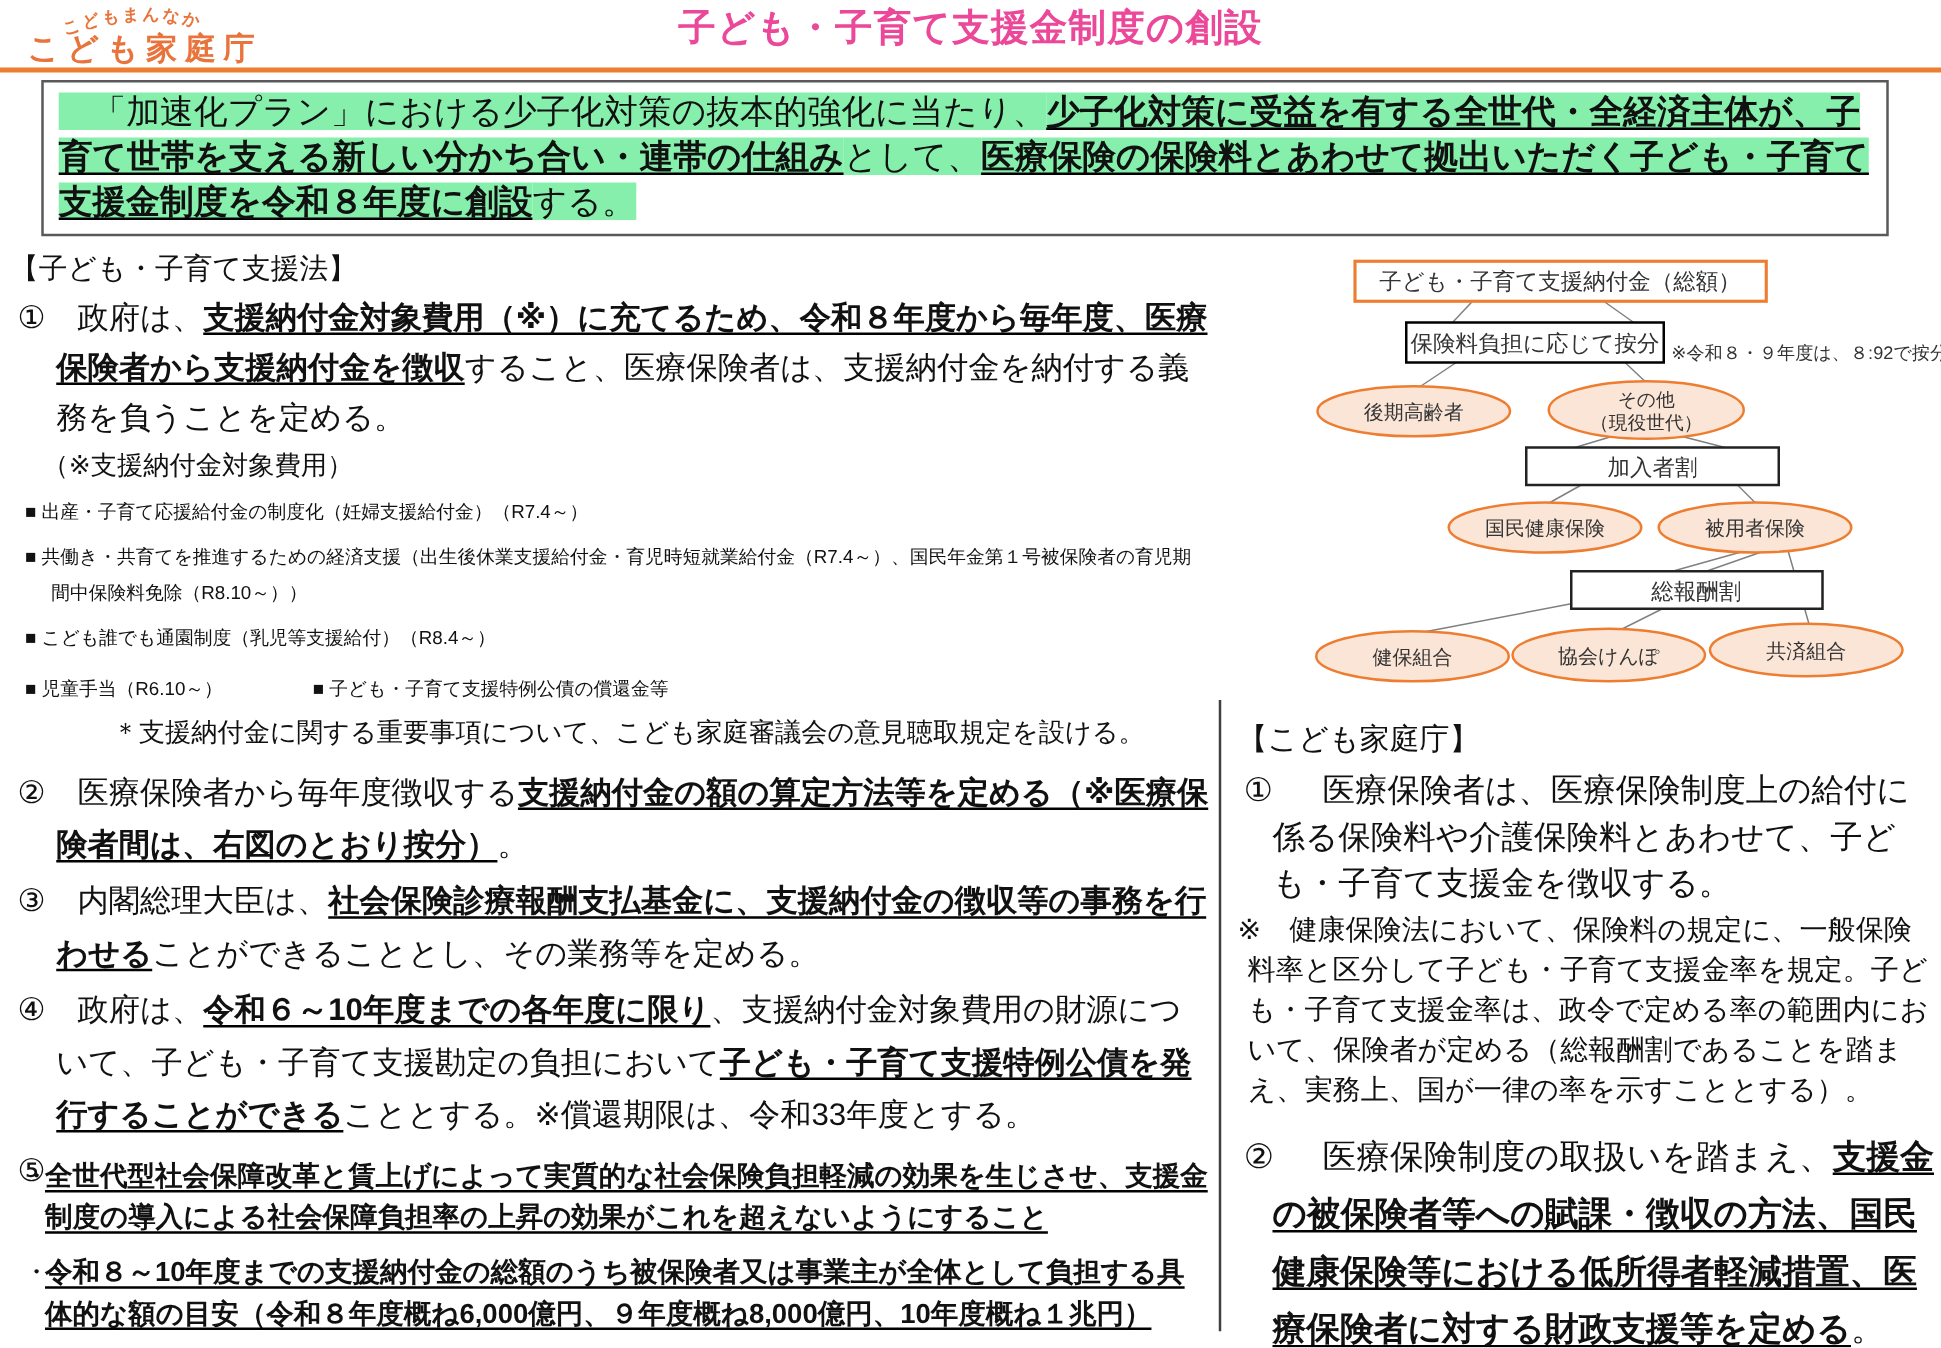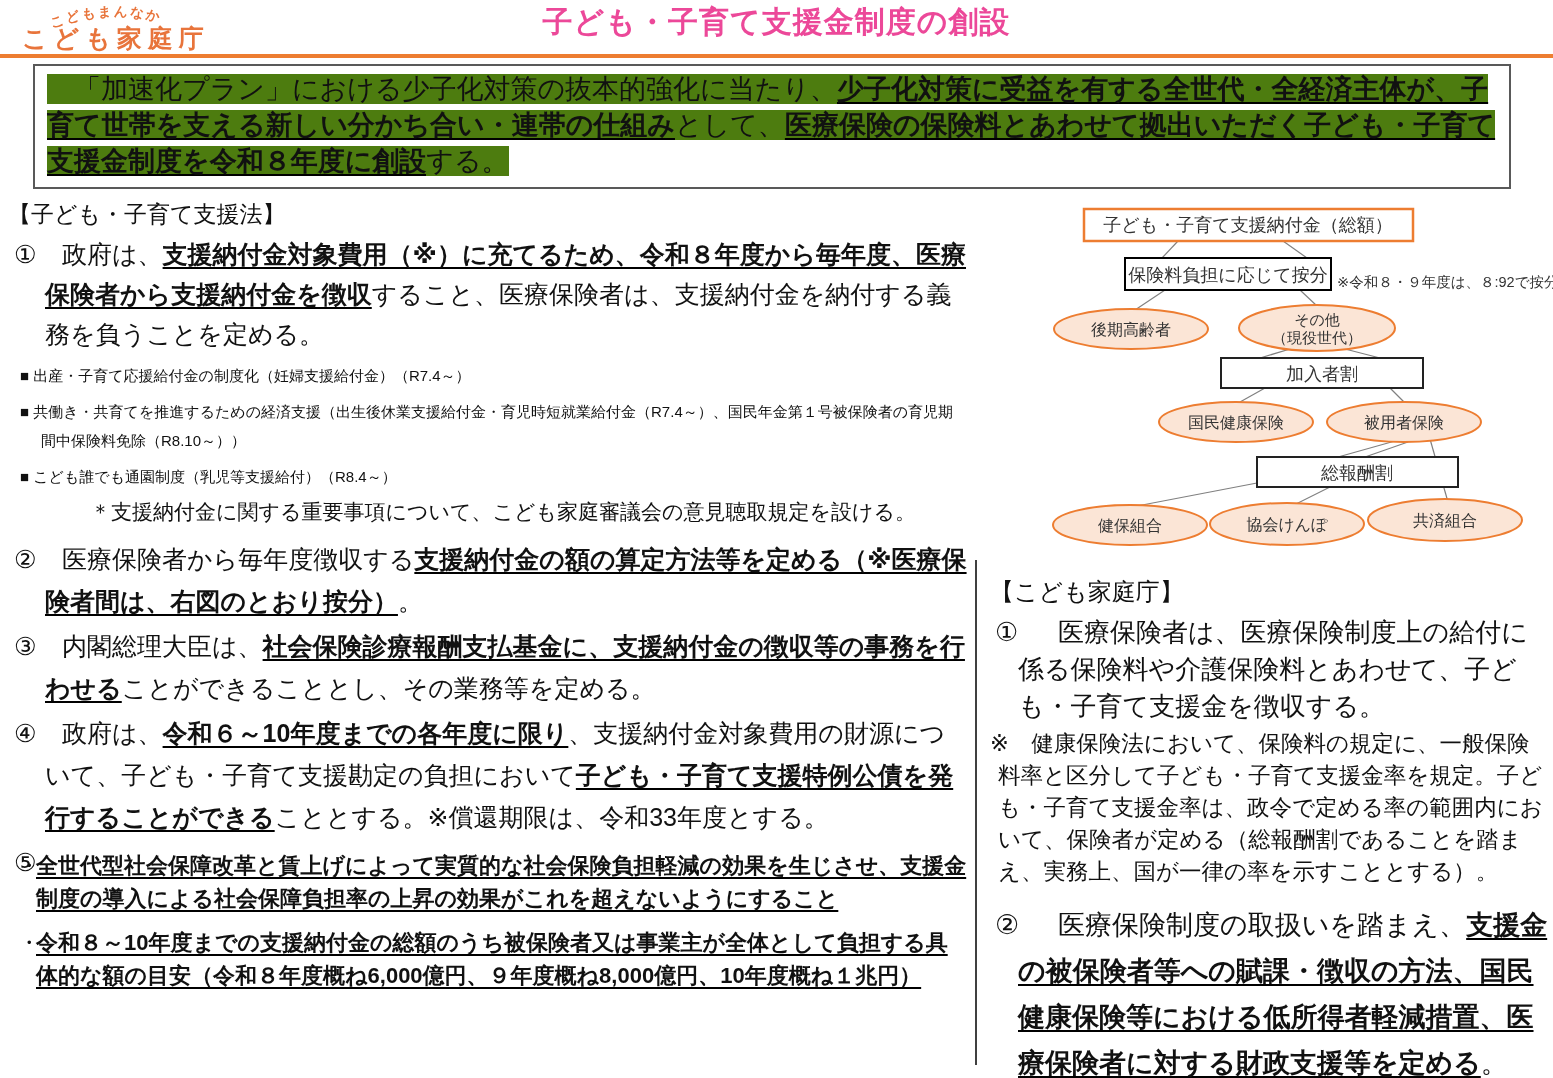--- a/index.html
+++ b/index.html
@@ -10,21 +10,21 @@
   
   .logo { position:absolute; left:10px; top:2px; }
   .page-title { position:absolute; left:0; top:2px; width:100%; text-align:center;
     font-size:30px; font-weight:bold; letter-spacing:1px; color:#ec4899; }
   .orange-rule { position:absolute; left:0; top:54px; width:1553px; height:4px; background:#ED7D31; }
 
   
   .summary-box { position:absolute; left:33px; top:64px; width:1478px; min-height:108px;
     border:2px solid #595959; background:#fff; padding:5px 12px 8px 12px;
     font-size:27px; line-height:36px; }
-  .summary-box span { background:#4d7c0f; }
+  .summary-box span { background:#86efac; }
   .summary-box .bu { font-weight:bold; text-decoration:underline; text-decoration-color:#000;
     text-decoration-thickness:2px; text-underline-offset:4px; }
 
   
   .left-col { position:absolute; left:8px; top:180px; width:960px; }
   .sec-heading { font-size:23px; line-height:30px;margin-top:19px; }
   .nitem { position:relative; padding-left:37px; text-indent:17px;
     font-size:25px; line-height:40px; margin-top:5px; }
   .nitem .num { position:absolute; left:6px; top:0; text-indent:0; }
   .nitem.tall { line-height:42px; margin-top:3px; }
@@ -80,24 +80,29 @@
   </div>
 
   <div class="left-col">
     <div class="sec-heading">【子ども・子育て支援法】</div>
 
     <div class="nitem">
       <span class="num">①</span>
       <span><span>政府は、</span><span class="bu">支援納付金対象費用（※）に充てるため、令和８年度から毎年度、医療保険者から支援納付金を徴収</span><span>すること、医療保険者は、支援納付金を納付する義務を負うことを定める。</span></span>
     </div>
 
+    <div class="paren-note">（※支援納付金対象費用）</div>
 
     <div class="sq">■ 出産・子育て応援給付金の制度化（妊婦支援給付金）（R7.4～）</div>
     <div class="sq">■ 共働き・共育てを推進するための経済支援（出生後休業支援給付金・育児時短就業給付金（R7.4～）、国民年金第１号被保険者の育児期間中保険料免除（R8.10～））</div>
     <div class="sq">■ こども誰でも通園制度（乳児等支援給付）（R8.4～）</div>
+    <div class="sq-row">
+      <div class="sq">■ 児童手当（R6.10～）</div>
+      <div class="sq">■ 子ども・子育て支援特例公債の償還金等</div>
+    </div>
     <div class="star-note">＊支援納付金に関する重要事項について、こども家庭審議会の意見聴取規定を設ける。</div>
 
     <div class="nitem tall">
       <span class="num">②</span>
       <span><span>医療保険者から毎年度徴収する</span><span class="bu">支援納付金の額の算定方法等を定める（※医療保険者間は、右図のとおり按分）</span><span>。</span></span>
     </div>
     <div class="nitem tall">
       <span class="num">③</span>
       <span><span>内閣総理大臣は、</span><span class="bu">社会保険診療報酬支払基金に、支援納付金の徴収等の事務を行わせる</span><span>ことができることとし、その業務等を定める。</span></span>
     </div>

